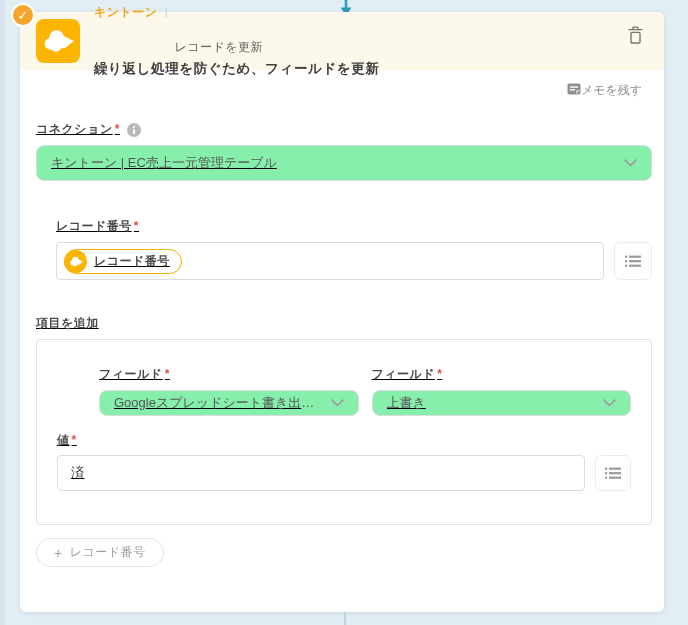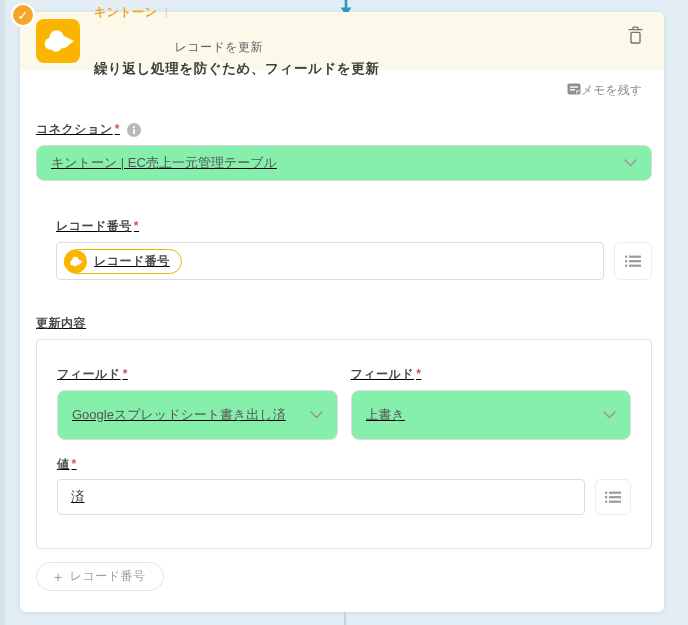--- a/index.html
+++ b/index.html
@@ -93,23 +93,23 @@
   .icon-button {
     width: 38px; height: 38px; flex: 0 0 auto;
     border: 1px solid #ececec; border-radius: 6px; background: #fff;
     display: flex; align-items: center; justify-content: center; cursor: pointer;
   }
   .group-update { margin-top: 35px; }
   .update-box {
     margin-top: 7px; border: 1px solid #e2e2e2; border-radius: 4px;
     padding: 26px 20px 33px 20px; background: #fff;
   }
-  .two-col { display: flex; gap: 13px; }
+  .two-col { display: flex; gap: 13px; margin-left: 42px; }
   .col { flex: 1; min-width: 0; }
-  .col .select-box { height: 50px; }
+  .col .select-box { height: 26px; }
   .value-group { margin-top: 16px; }
   .value-group .input-row { margin-top: 6px; }
   .text-input {
     flex: 1; height: 36px; border: 1px solid #dcdcdc; border-radius: 4px;
     padding: 0 13px; font-size: 13.5px; color: #3e3e3e; background: #fff;
     font-family: "Liberation Sans", "DejaVu Sans", sans-serif; outline: none;
   }
   .icon-button.small { width: 36px; height: 36px; }
   .add-item-button {
     margin-top: 13px; height: 29px; display: inline-flex; align-items: center; gap: 7px;
@@ -238,21 +238,21 @@
               <rect x="0" y="9.6" width="2.2" height="2.2"></rect>
                 <rect x="4" y="9.6" width="12" height="2.2"></rect>
             </g>
           </svg>
         </button>
       </div>
     </div>
 
     <div class="group-update">
       <div class="field-label">
-        <span>更新内容</span>
+        <span>項目を追加</span>
       </div>
       <div class="update-box">
         <div class="two-col">
           <div class="col">
             <div class="field-label">
               <span>フィールド</span>
               <span class="req">*</span>
             </div>
             <div class="select-box">
               <span class="select-value">Googleスプレッドシート書き出し済</span>

